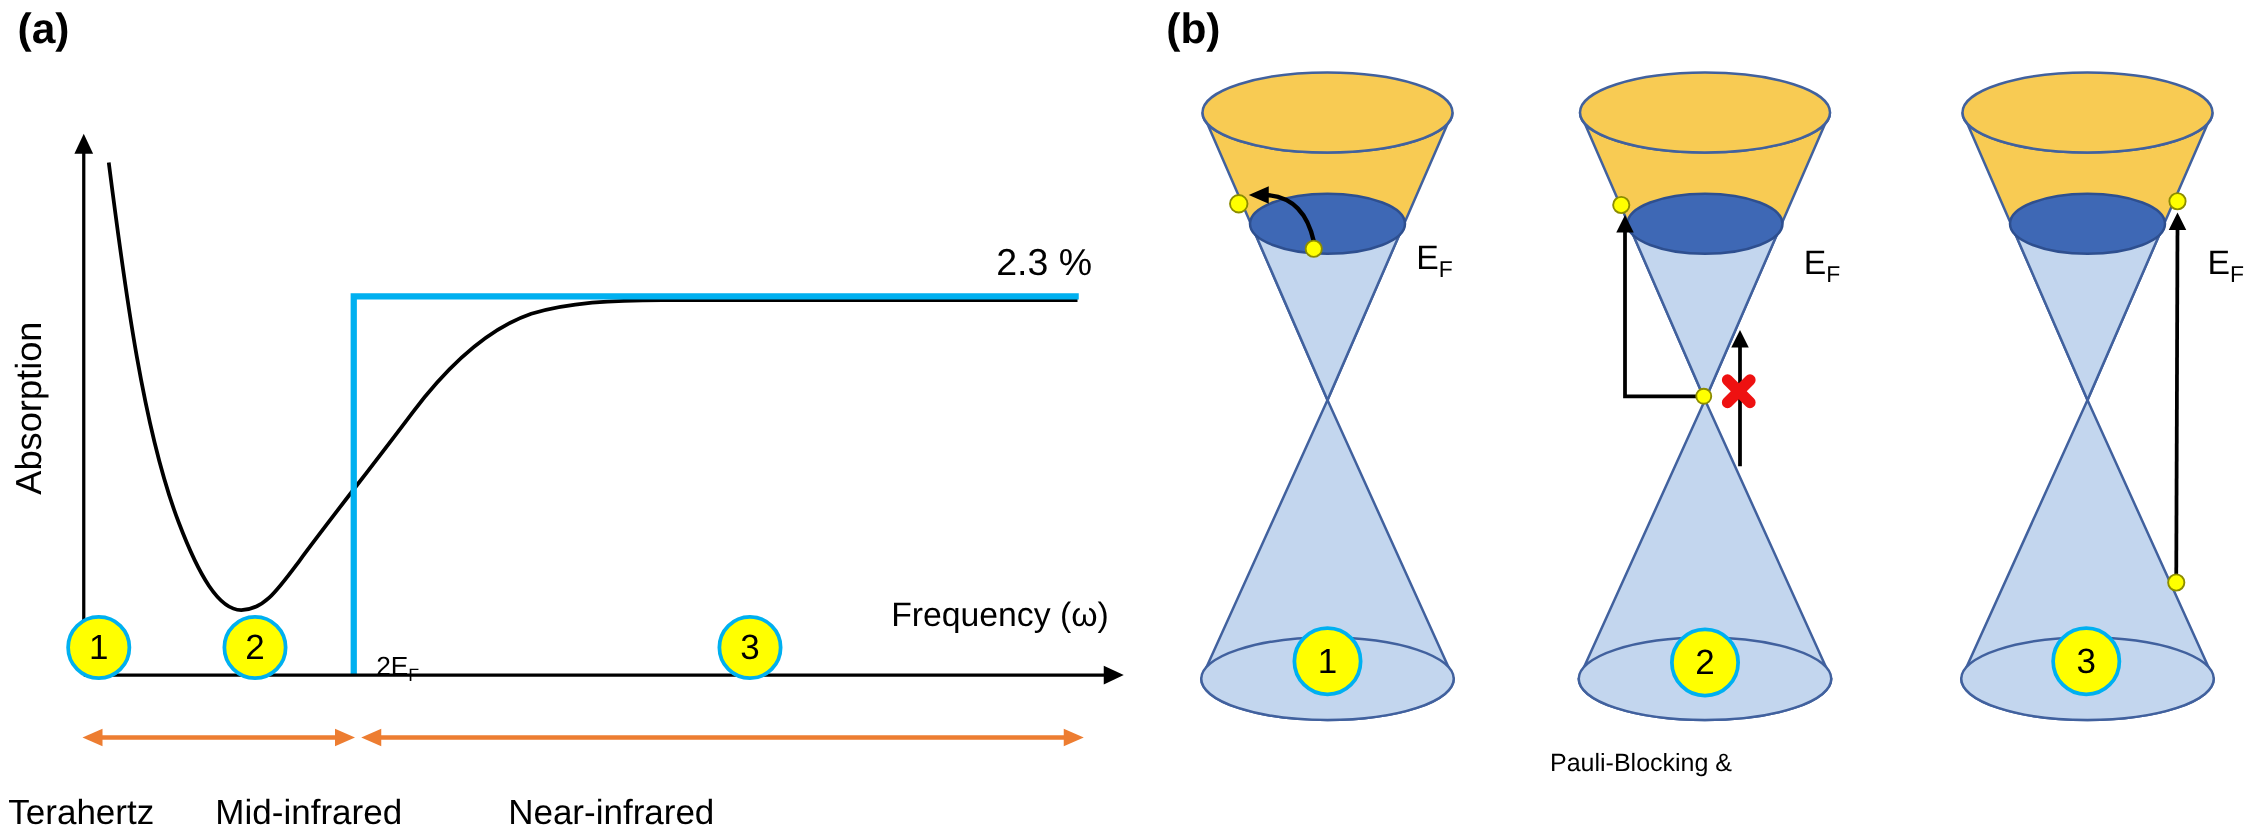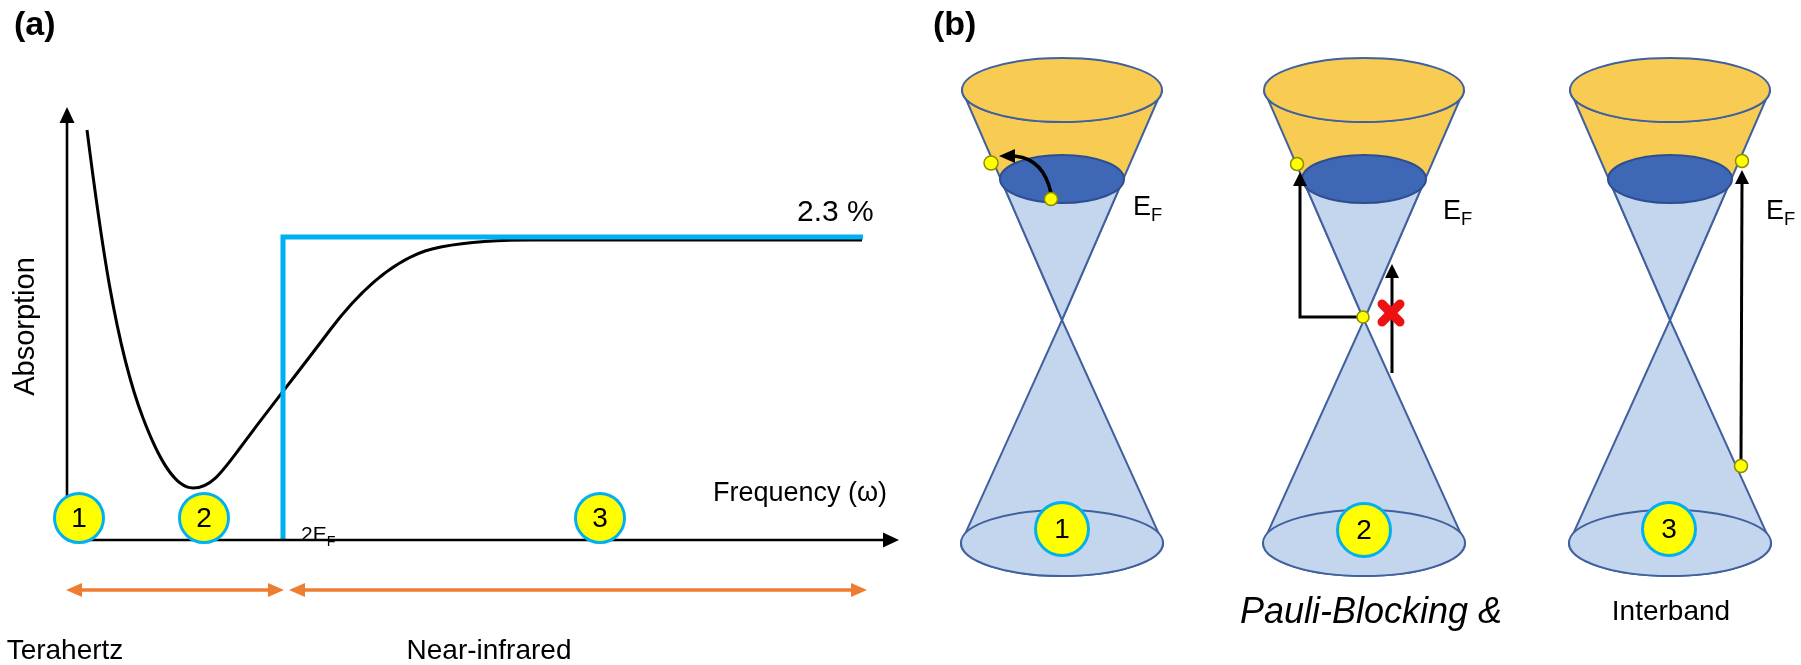--- a/index.html
+++ b/index.html
@@ -115,36 +115,36 @@
       <span>1</span>
     </div>
   <div class="badge badge-a" style="left:178px;top:492px;">
       <span>2</span>
     </div>
   <div class="badge badge-a" style="left:574px;top:492px;">
       <span>3</span>
     </div>
 
   <div class="abs txt txt-c" style="left:-15px;top:634px;width:160px;">Terahertz</div>
+  <div class="abs txt txt-c" style="left:167px;top:634px;width:160px;">Mid-infrared</div>
   <div class="abs txt txt-c" style="left:399px;top:634px;width:180px;">Near-infrared</div>
 
   <div class="abs panel-label" style="left:933px;top:4px;">(b)</div>
 
   <div class="abs txt" style="left:1133px;top:191px;font-size:27px;"><span>E</span><sub>F</sub></div>
   <div class="abs txt" style="left:1443px;top:195px;font-size:27px;"><span>E</span><sub>F</sub></div>
   <div class="abs txt" style="left:1766px;top:195px;font-size:27px;"><span>E</span><sub>F</sub></div>
 
   <div class="badge badge-b" style="left:1034px;top:501px;">
       <span>1</span>
     </div>
   <div class="badge badge-b" style="left:1336px;top:502px;">
       <span>2</span>
     </div>
   <div class="badge badge-b" style="left:1641px;top:501px;">
       <span>3</span>
     </div>
 
-  <div class="abs" style="left:1240px;top:594px;font-size:36px;line-height:34px;white-space:nowrap;font-style:italic;">
+  <div class="abs" style="left:1240px;top:594px;font-size:20px;line-height:34px;white-space:nowrap;">
     <div>Pauli-Blocking &amp;</div>
   </div>
-  <div class="abs txt txt-c" style="left:1571px;top:595px;width:200px;">Interband</div>
 
 </div>
 
 </body></html>

